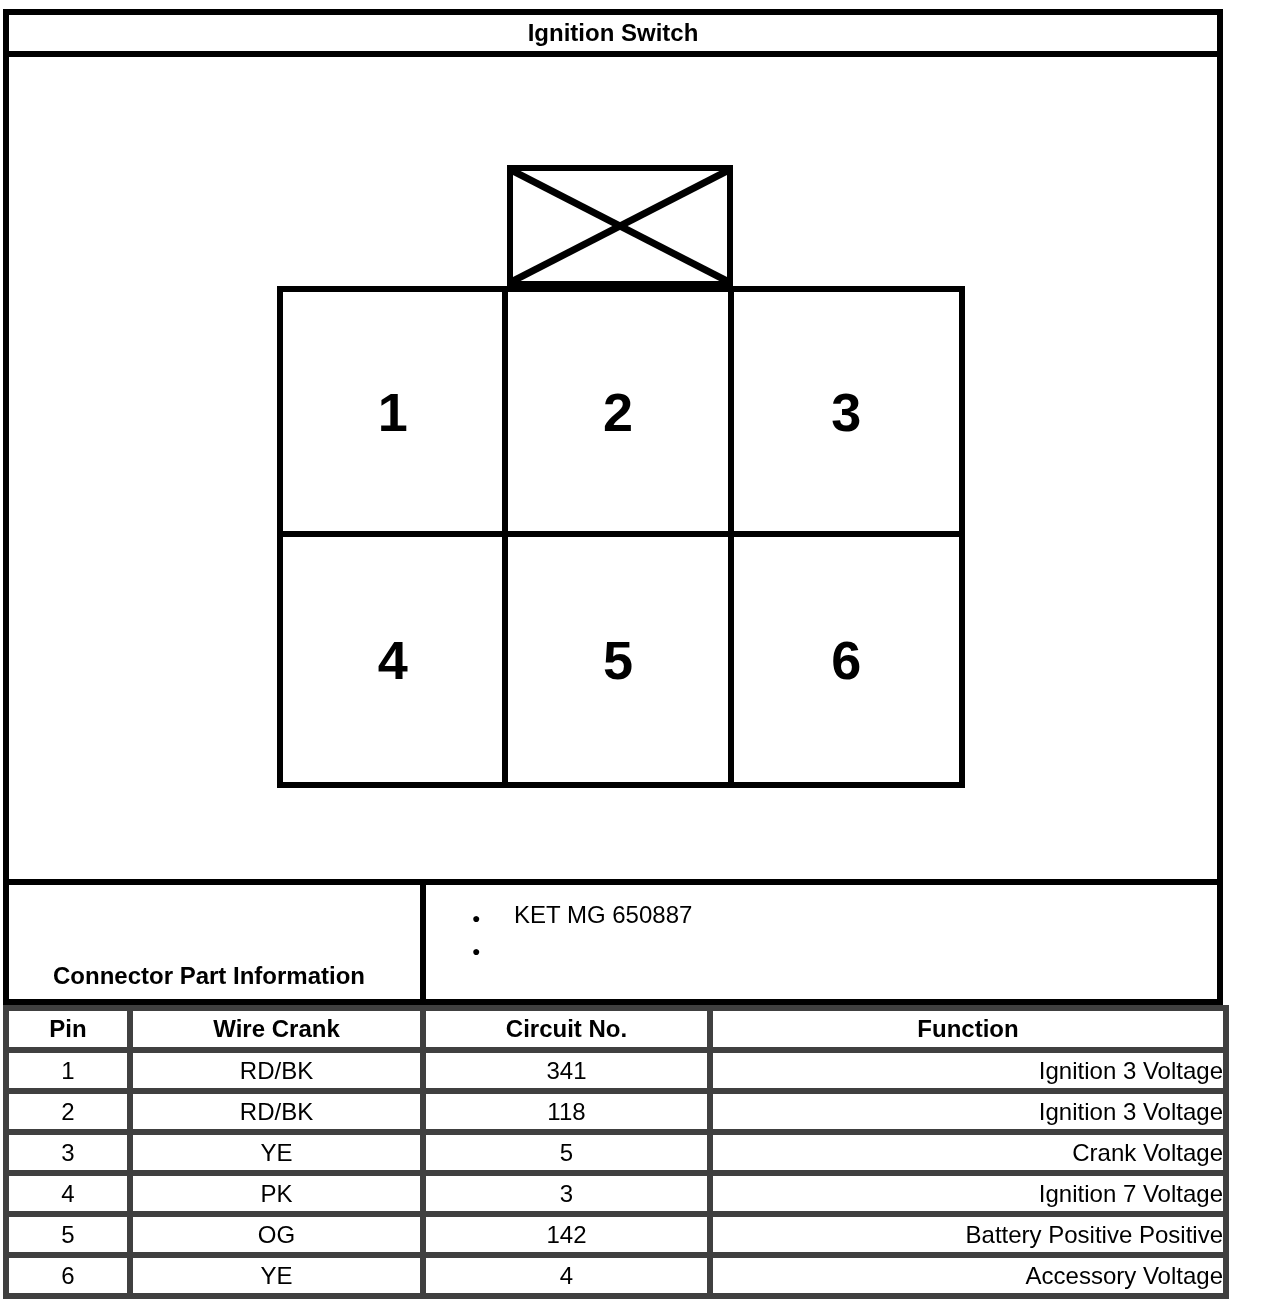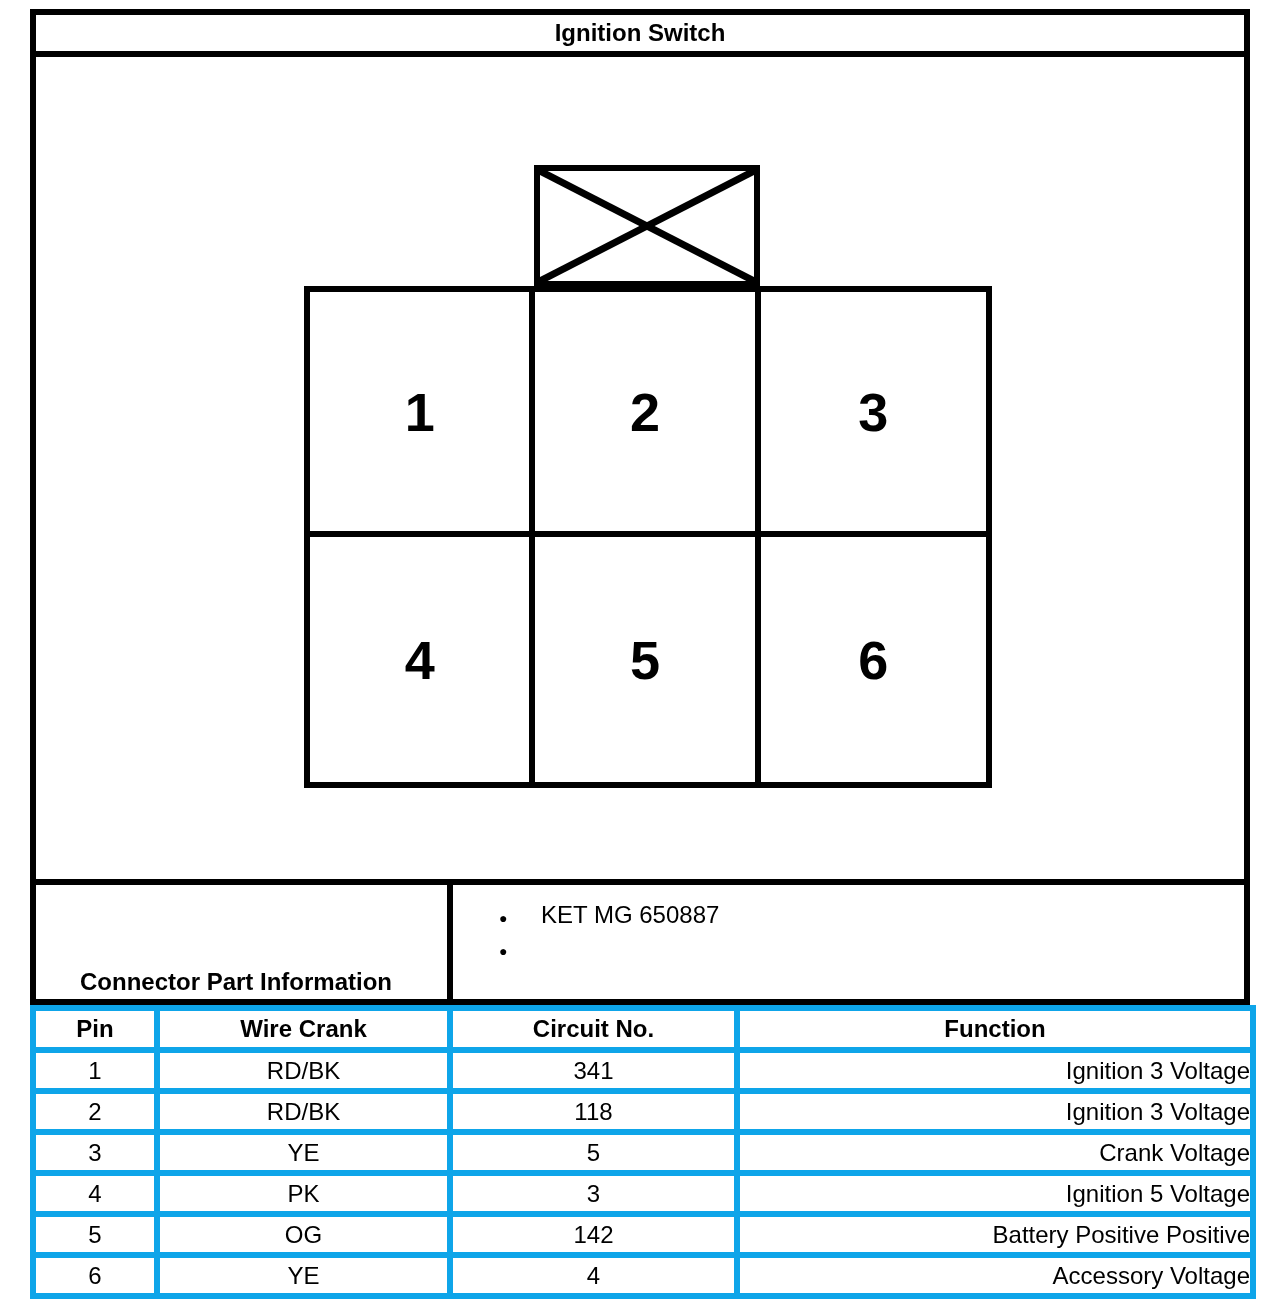--- a/index.html
+++ b/index.html
@@ -11,21 +11,21 @@
   }
   .page {
     position: relative;
     width: 1264px;
     height: 1310px;
     background: #ffffff;
     overflow: hidden;
   }
   .frame {
     position: absolute;
-    left: 30px;
+    left: 3px;
     top: 9px;
     width: 1220px;
   }
   .frame, .frame * { box-sizing: border-box; }
 
   
   .title-bar {
     height: 48px;
     border: 6px solid #000;
     display: flex;
@@ -80,21 +80,21 @@
     height: 120px;
     border: 6px solid #000;
     border-top: none;
     display: flex;
   }
   .cpi-label-cell {
     width: 417px;
     border-right: 6px solid #000;
     display: flex;
     align-items: flex-end;
-    padding: 0 0 3px 44px;
+    padding: 0 0 9px 44px;
     font-size: 24px;
     font-weight: bold;
   }
   .cpi-items-cell {
     flex: 1;
     padding-top: 13px;
     font-size: 24px;
   }
   .bullet-item {
     display: flex;
@@ -110,21 +110,21 @@
   }
 
   
   table.pin-table {
     width: 1220px;
     border-collapse: collapse;
     table-layout: fixed;
     font-size: 24px;
   }
   .pin-table th, .pin-table td {
-    border: 6px solid #0ea5e9;
+    border: 6px solid #404040;
     padding: 0;
     height: 41px;
     text-align: center;
     font-weight: normal;
     overflow: hidden;
     white-space: nowrap;
   }
   .pin-table th { font-weight: bold; height: 42px; }
   .pin-table td.fn { text-align: right; padding-left: 5px; }
   .col-pin { width: 124px; }
@@ -217,21 +217,21 @@
         <tr>
           <td>3</td>
           <td>YE</td>
           <td>5</td>
           <td class="fn">Crank Voltage</td>
         </tr>
         <tr>
           <td>4</td>
           <td>PK</td>
           <td>3</td>
-          <td class="fn">Ignition 5 Voltage</td>
+          <td class="fn">Ignition 7 Voltage</td>
         </tr>
         <tr>
           <td>5</td>
           <td>OG</td>
           <td>142</td>
           <td class="fn">Battery Positive Positive</td>
         </tr>
         <tr>
           <td>6</td>
           <td>YE</td>

